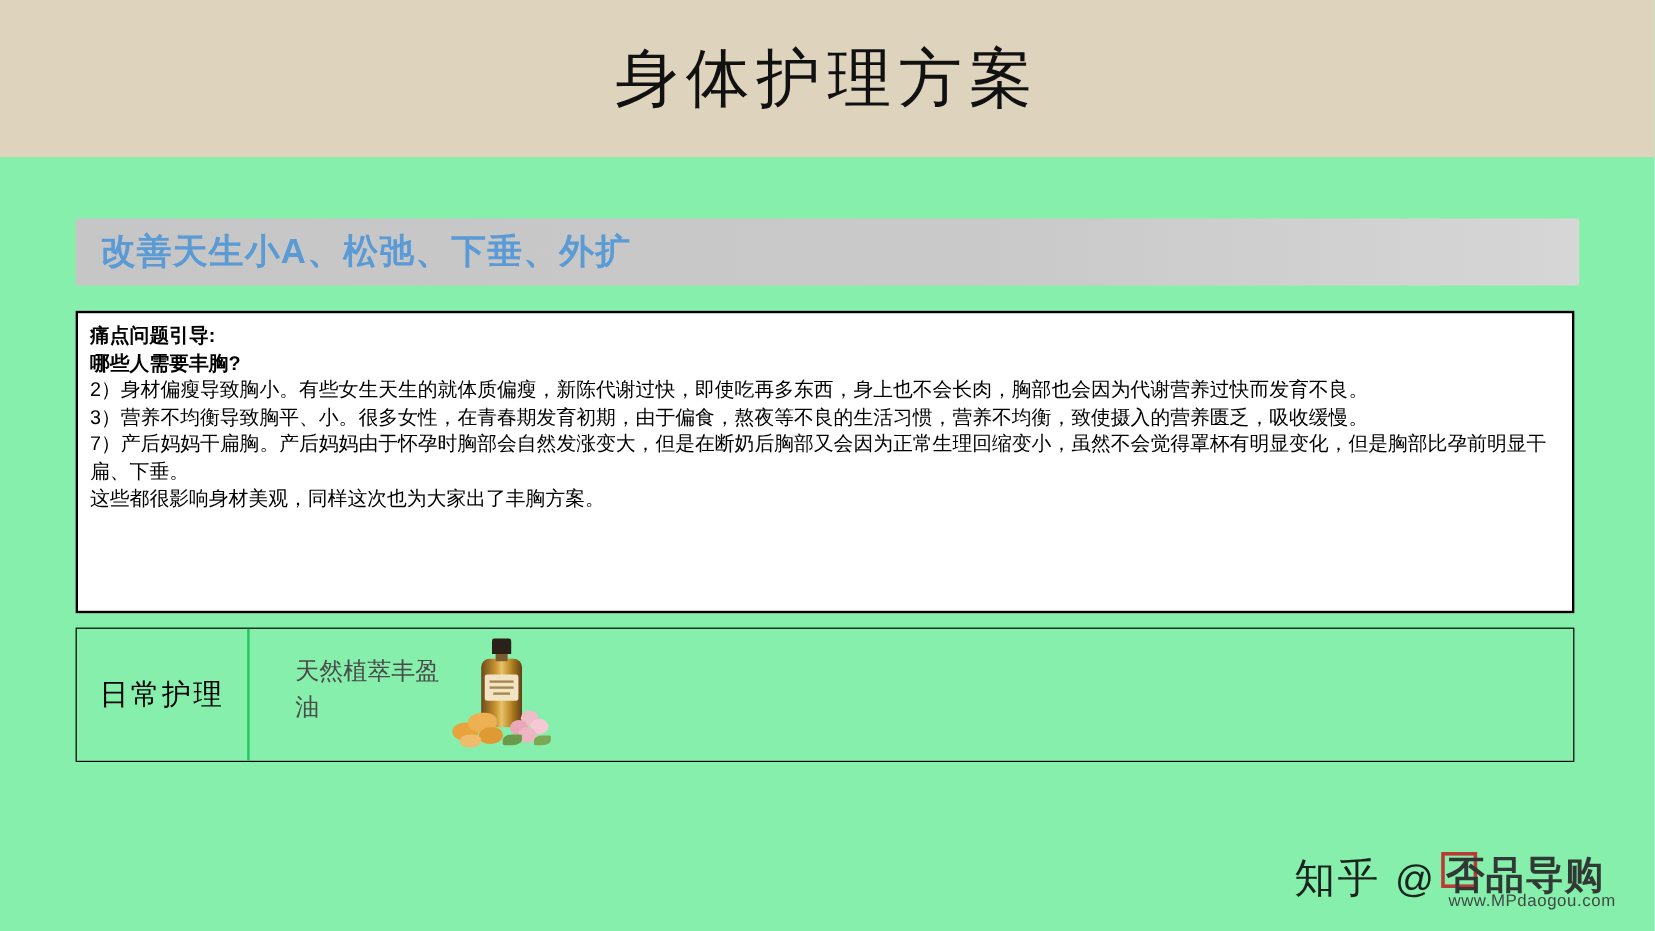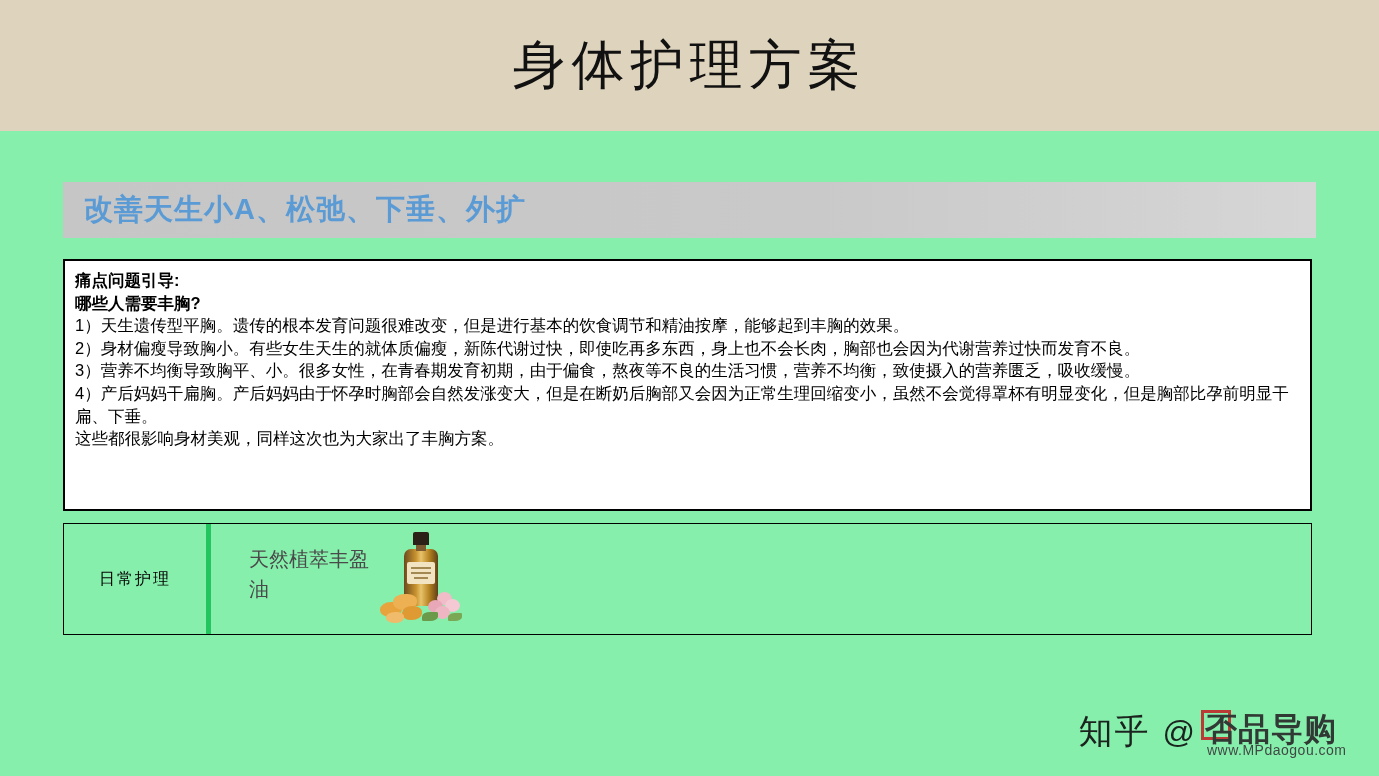--- a/index.html
+++ b/index.html
@@ -86,26 +86,26 @@
     left: 63px;
     top: 523px;
     width: 1249px;
     height: 112px;
     border: 1px solid #000000;
     box-sizing: border-box;
     display: flex;
   }
   .cell-label {
     width: 142px;
-    border-right: 5px solid #22c55e;
+    border-right: 2px solid #22c55e;
     display: flex;
     align-items: center;
     justify-content: center;
     font-family: Liberation Sans, sans-serif;
-    font-size: 16px;
+    font-size: 24px;
     color: #000000;
     letter-spacing: 2px;
   }
   .cell-content {
     flex: 1;
     position: relative;
     display: flex;
     align-items: flex-start;
   }
   .product-name {
@@ -268,24 +268,23 @@
   <div class="header-band"></div>
   <div class="header-title">身体护理方案</div>
 
   <div class="section-bar">
     <div class="section-bar-text">改善天生小A、松弛、下垂、外扩</div>
   </div>
 
   <div class="body-box">
     <p class="bold">痛点问题引导:</p>
     <p class="bold">哪些人需要丰胸?</p>
-    <p>1）天生遗传型平胸。遗传的根本发育问题很难改变，但是进行基本的饮食调节和精油按摩，能够起到丰胸的效果。</p>
     <p>2）身材偏瘦导致胸小。有些女生天生的就体质偏瘦，新陈代谢过快，即使吃再多东西，身上也不会长肉，胸部也会因为代谢营养过快而发育不良。</p>
     <p>3）营养不均衡导致胸平、小。很多女性，在青春期发育初期，由于偏食，熬夜等不良的生活习惯，营养不均衡，致使摄入的营养匮乏，吸收缓慢。</p>
-    <p>4）产后妈妈干扁胸。产后妈妈由于怀孕时胸部会自然发涨变大，但是在断奶后胸部又会因为正常生理回缩变小，虽然不会觉得罩杯有明显变化，但是胸部比孕前明显干扁、下垂。</p>
+    <p>7）产后妈妈干扁胸。产后妈妈由于怀孕时胸部会自然发涨变大，但是在断奶后胸部又会因为正常生理回缩变小，虽然不会觉得罩杯有明显变化，但是胸部比孕前明显干扁、下垂。</p>
     <p>这些都很影响身材美观，同样这次也为大家出了丰胸方案。</p>
   </div>
 
   <div class="table-box">
     <div class="cell-label">日常护理</div>
     <div class="cell-content">
       <div class="product-name">天然植萃丰盈油</div>
       <div class="product-image">
         <div class="bottle">
           <div class="bottle-body"></div>

